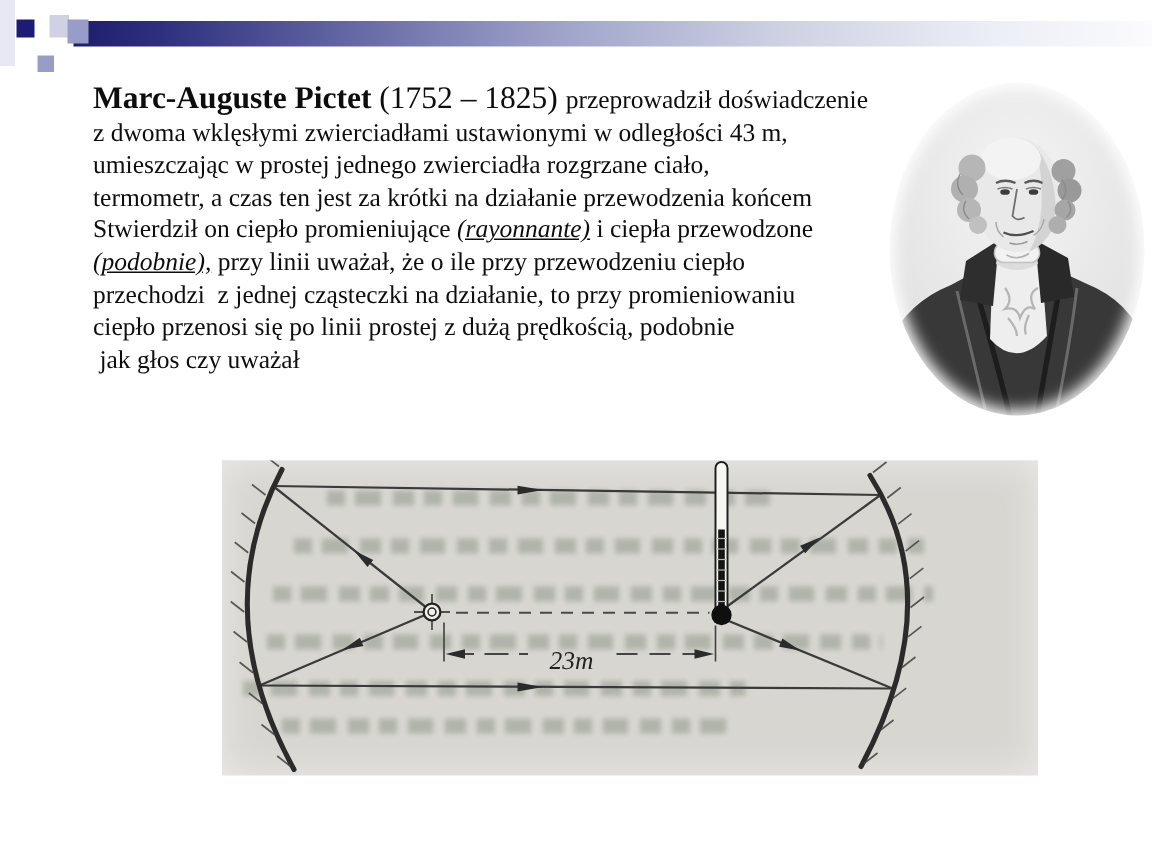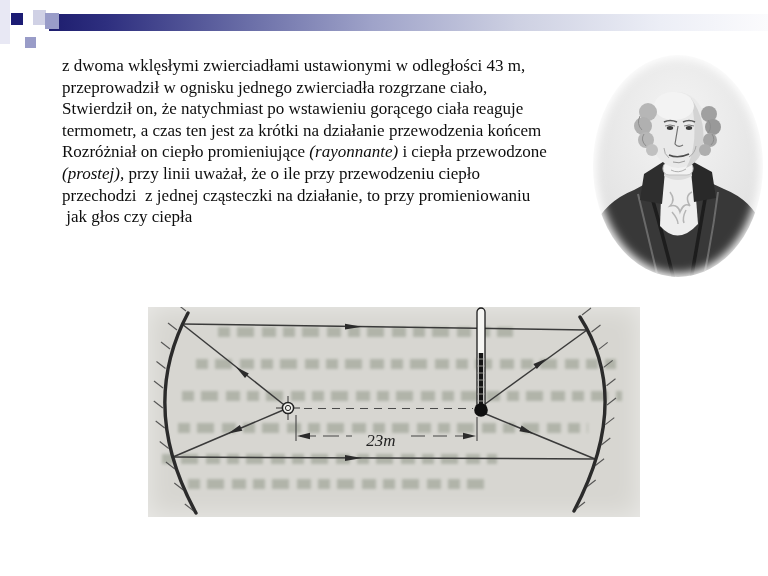--- a/index.html
+++ b/index.html
@@ -14,25 +14,25 @@
   .sq{position:absolute;}
   .sq-navy{left:11px;top:13px;width:12px;height:12px;background:var(--navy);}
   .sq-pale{left:33px;top:10px;width:13px;height:15px;background:var(--lav_pale);}
   .sq-med{left:45px;top:13px;width:14px;height:16px;background:var(--lav_med);z-index:2;}
   .sq-small{left:25px;top:37px;width:11px;height:11px;background:var(--lav_med);}
   
   .textblock{position:absolute;left:62px;top:55px;font-size:17px;line-height:21.6px;}
   .tb-line{white-space:pre;}
   .name{font-weight:bold;font-size:21px;}
   .dates{font-size:21px;}
-  .it{font-style:italic;}
+  .it{font-style:italic;text-decoration:underline;}
   
   .portrait{position:absolute;left:590px;top:52px;width:176px;height:228px;}
   
-  .diagram{position:absolute;left:148px;top:307px;width:492px;height:210px;
+  .diagram{position:absolute;left:148px;top:307px;width:544px;height:210px;
     background:var(--diagram_bg);box-shadow:inset 0 0 26px rgba(255,255,255,.5);}
   .diagram svg{position:absolute;left:0;top:0;}
   .ghost{position:absolute;height:10px;filter:blur(1.7px);opacity:.42;
     background:repeating-linear-gradient(90deg,#7d8674 0 12px,transparent 12px 19px,#7d8674 19px 36px,transparent 36px 44px,#7d8674 44px 58px,transparent 58px 65px);}
   .g1{left:70px;top:20px;width:295px;}
   .g2{left:48px;top:52px;width:420px;}
   .g3{left:34px;top:84px;width:440px;}
   .g4{left:30px;top:116px;width:410px;}
   .g5{left:14px;top:147px;width:335px;}
   .g6{left:40px;top:172px;width:300px;}
@@ -53,28 +53,29 @@
 <div class="slide">
 
   <div class="hdr-strip"></div>
   <div class="hdr-bar"></div>
   <div class="sq sq-navy"></div>
   <div class="sq sq-pale"></div>
   <div class="sq sq-med"></div>
   <div class="sq sq-small"></div>
 
   <div class="textblock">
+    <div class="tb-line"><span class="name">Marc-Auguste Pictet</span><span class="dates"> (1752 – 1825) </span><span>przeprowadził doświadczenie</span></div>
     <div class="tb-line">z dwoma wklęsłymi zwierciadłami ustawionymi w odległości 43 m,</div>
-    <div class="tb-line">przeprowadził w ognisku jednego zwierciadła rozgrzane ciało,</div>
-    <div class="tb-line">Stwierdził on, że natychmiast po wstawieniu gorącego ciała reaguje</div>
+    <div class="tb-line">umieszczając w prostej jednego zwierciadła rozgrzane ciało,</div>
     <div class="tb-line">termometr, a czas ten jest za krótki na działanie przewodzenia końcem</div>
-    <div class="tb-line"><span>Rozróżniał on ciepło promieniujące </span><span class="it">(rayonnante)</span><span> i ciepła przewodzone</span></div>
-    <div class="tb-line"><span class="it">(prostej),</span><span> przy linii uważał, że o ile przy przewodzeniu ciepło</span></div>
+    <div class="tb-line"><span>Stwierdził on ciepło promieniujące </span><span class="it">(rayonnante)</span><span> i ciepła przewodzone</span></div>
+    <div class="tb-line"><span class="it">(podobnie),</span><span> przy linii uważał, że o ile przy przewodzeniu ciepło</span></div>
     <div class="tb-line">przechodzi  z jednej cząsteczki na działanie, to przy promieniowaniu</div>
-    <div class="tb-line"> jak głos czy ciepła</div>
+    <div class="tb-line">ciepło przenosi się po linii prostej z dużą prędkością, podobnie</div>
+    <div class="tb-line"> jak głos czy uważał</div>
   </div>
 
   <svg class="portrait" viewBox="0 0 176 228">
     <defs>
       <radialGradient id="pg" cx="0.5" cy="0.32" r="0.8">
         <stop offset="0" stop-color="#f4f4f4"></stop>
         <stop offset="0.6" stop-color="#e5e5e5"></stop>
         <stop offset="1" stop-color="#d1d1d1"></stop>
       </radialGradient>
       <clipPath id="oval">

